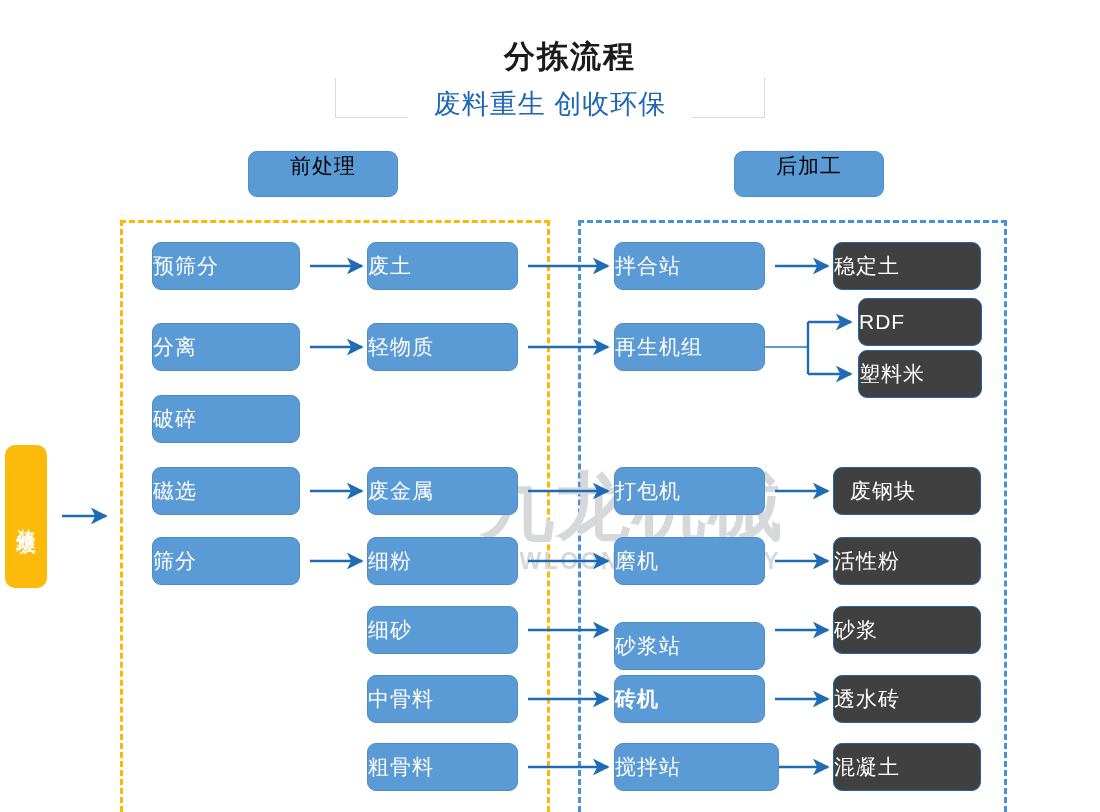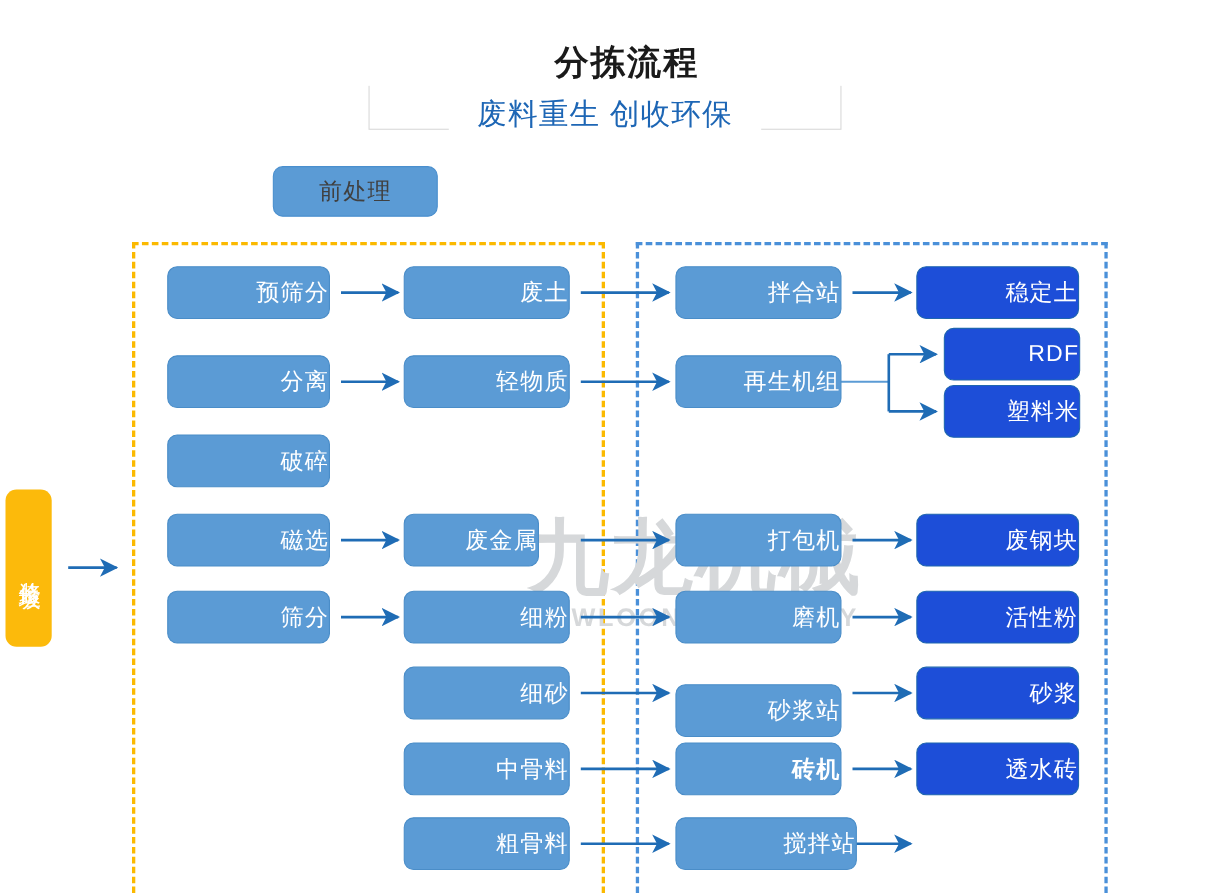--- a/index.html
+++ b/index.html
@@ -36,23 +36,23 @@
   }
   .sub-title span { background: #ffffff; padding: 0 26px; }
 
   
   .pill {
     position: absolute;
     height: 46px;
     border-radius: 9px;
     background: #5b9bd5;
     border: 1px solid #4a8fce;
-    color: #404040;
+    color: #000000;
     font-size: 21px;
-    display: flex; align-items: center; justify-content: center;
+    display: flex; align-items: flex-start; justify-content: center;
     letter-spacing: 1px;
   }
   #pill-pre  { left: 248px; top: 151px; width: 150px; }
   #pill-post { left: 734px; top: 151px; width: 150px; }
 
   
   .group-box { position: absolute; }
   #group-pre {
     left: 120px; top: 220px; width: 430px; height: 592px;
     border: 3px dashed #fbb900;
@@ -80,28 +80,28 @@
     font-size: 23px; font-weight: bold; color: #d6d8da;
     letter-spacing: 2.5px; margin-top: 4px;
     white-space: nowrap;
   }
 
   
   .node {
     position: absolute;
     height: 48px;
     border-radius: 9px;
-    display: flex; align-items: center; justify-content: flex-end;
+    display: flex; align-items: center; justify-content: flex-start;
     color: #ffffff;
     font-size: 21px;
     letter-spacing: 1px;
     white-space: nowrap;
   }
   .node.light { background: #5b9bd5; border: 1px solid #4a8dc8; }
-  .node.dark  { background: #1d4ed8; border: 1px solid #1f66b0; }
+  .node.dark  { background: #404040; border: 1px solid #1f66b0; }
 
   
   #input-node {
     position: absolute;
     left: 5px; top: 445px;
     width: 42px; height: 143px;
     border-radius: 10px;
     background: #fcba0b;
     color: #ffffff;
     font-size: 20px;
@@ -128,20 +128,23 @@
   <div class="main-title">
     <span>分拣流程</span>
   </div>
   <div class="sub-title">
     <span>废料重生 创收环保</span>
   </div>
 
   <div class="pill" id="pill-pre">
     <span>前处理</span>
   </div>
+  <div class="pill" id="pill-post">
+    <span>后加工</span>
+  </div>
 
   <div class="group-box" id="group-pre"></div>
   <div class="group-box" id="group-post"></div>
 
   <div id="watermark">
     <div class="wm-cn">九龙机械</div>
     <div class="wm-en">KOWLOONMACHINERY</div>
   </div>
 
   <svg id="connectors" viewBox="0 0 1100 812" xmlns="http://www.w3.org/2000/svg">
@@ -202,21 +205,21 @@
   <div class="node light" style="left:152px; top:537px; width:148px;">
     <span>筛分</span>
     </div>
 
   <div class="node light" style="left:367px; top:242px; width:151px;">
     <span>废土</span>
     </div>
   <div class="node light" style="left:367px; top:323px; width:151px;">
     <span>轻物质</span>
     </div>
-  <div class="node light" style="left:367px; top:467px; width:123px;">
+  <div class="node light" style="left:367px; top:467px; width:151px;">
     <span>废金属</span>
     </div>
   <div class="node light" style="left:367px; top:537px; width:151px;">
     <span>细粉</span>
     </div>
   <div class="node light" style="left:367px; top:606px; width:151px;">
     <span>细砂</span>
     </div>
   <div class="node light" style="left:367px; top:675px; width:151px;">
     <span>中骨料</span>
@@ -261,14 +264,17 @@
     </div>
   <div class="node dark" style="left:833px; top:537px; width:148px;">
     <span>活性粉</span>
     </div>
   <div class="node dark" style="left:833px; top:606px; width:148px;">
     <span>砂浆</span>
     </div>
   <div class="node dark" style="left:833px; top:675px; width:148px;">
     <span>透水砖</span>
     </div>
+  <div class="node dark" style="left:833px; top:743px; width:148px;">
+    <span>混凝土</span>
+    </div>
 
 </div>
 
 </body></html>

